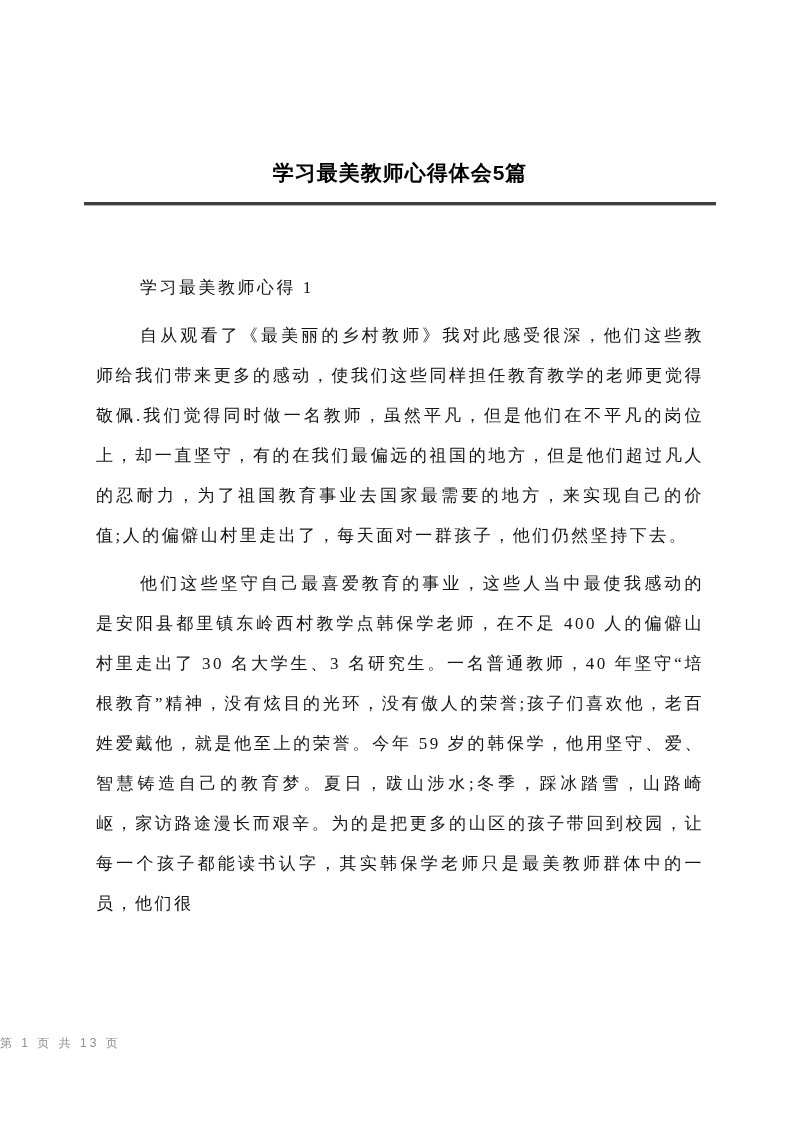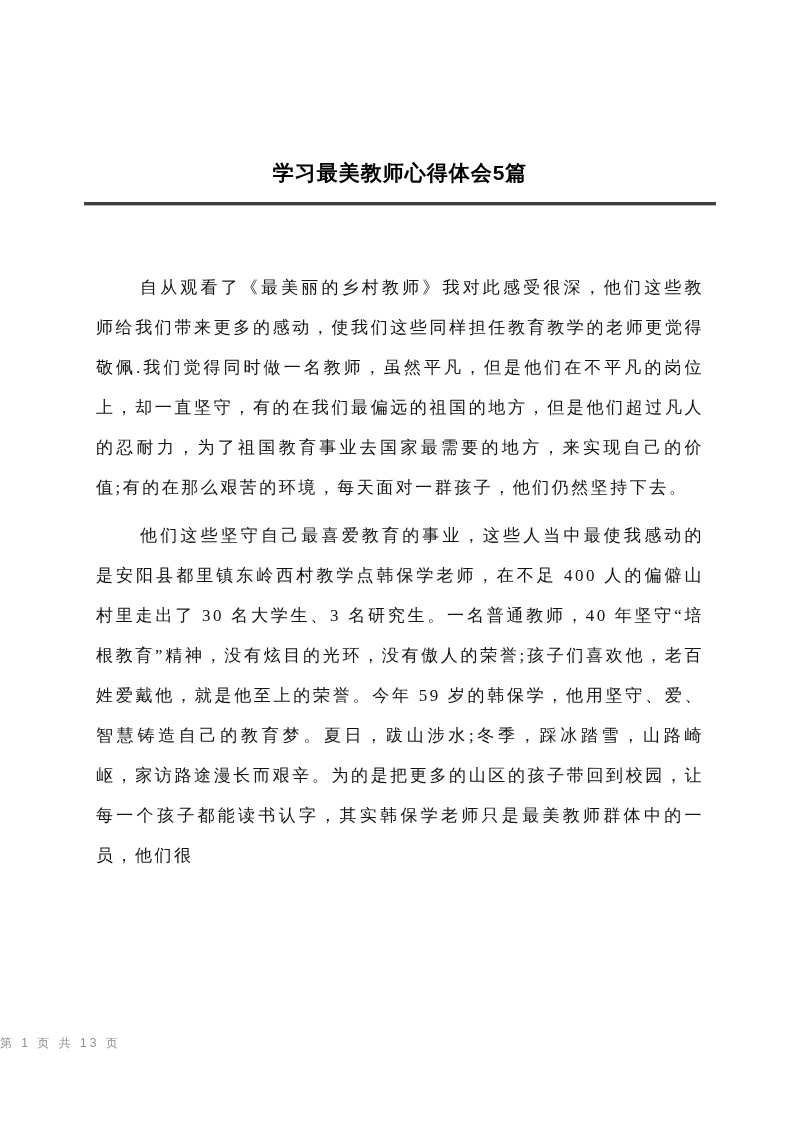--- a/index.html
+++ b/index.html
@@ -60,19 +60,20 @@
 </head>
 <body>
 
 <div class="page">
 
   <h1 class="doc-title">学习最美教师心得体会5篇</h1>
 
   <div class="title-divider"></div>
 
   <div class="content">
-    <p>自从观看了《最美丽的乡村教师》我对此感受很深，他们这些教师给我们带来更多的感动，使我们这些同样担任教育教学的老师更觉得敬佩.我们觉得同时做一名教师，虽然平凡，但是他们在不平凡的岗位上，却一直坚守，有的在我们最偏远的祖国的地方，但是他们超过凡人的忍耐力，为了祖国教育事业去国家最需要的地方，来实现自己的价值;有的在那么艰苦的环境，每天面对一群孩子，他们仍然坚持下去。</p>
+    <p>学习最美教师心得 1</p>
+    <p>自从观看了《最美丽的乡村教师》我对此感受很深，他们这些教师给我们带来更多的感动，使我们这些同样担任教育教学的老师更觉得敬佩.我们觉得同时做一名教师，虽然平凡，但是他们在不平凡的岗位上，却一直坚守，有的在我们最偏远的祖国的地方，但是他们超过凡人的忍耐力，为了祖国教育事业去国家最需要的地方，来实现自己的价值;人的偏僻山村里走出了，每天面对一群孩子，他们仍然坚持下去。</p>
     <p>他们这些坚守自己最喜爱教育的事业，这些人当中最使我感动的是安阳县都里镇东岭西村教学点韩保学老师，在不足 400 人的偏僻山村里走出了 30 名大学生、3 名研究生。一名普通教师，40 年坚守“培根教育”精神，没有炫目的光环，没有傲人的荣誉;孩子们喜欢他，老百姓爱戴他，就是他至上的荣誉。今年 59 岁的韩保学，他用坚守、爱、智慧铸造自己的教育梦。夏日，跋山涉水;冬季，踩冰踏雪，山路崎岖，家访路途漫长而艰辛。为的是把更多的山区的孩子带回到校园，让每一个孩子都能读书认字，其实韩保学老师只是最美教师群体中的一员，他们很</p>
   </div>
 
   <div class="page-footer">第 1 页 共 13 页</div>
 
 </div>
 
 </body></html>

